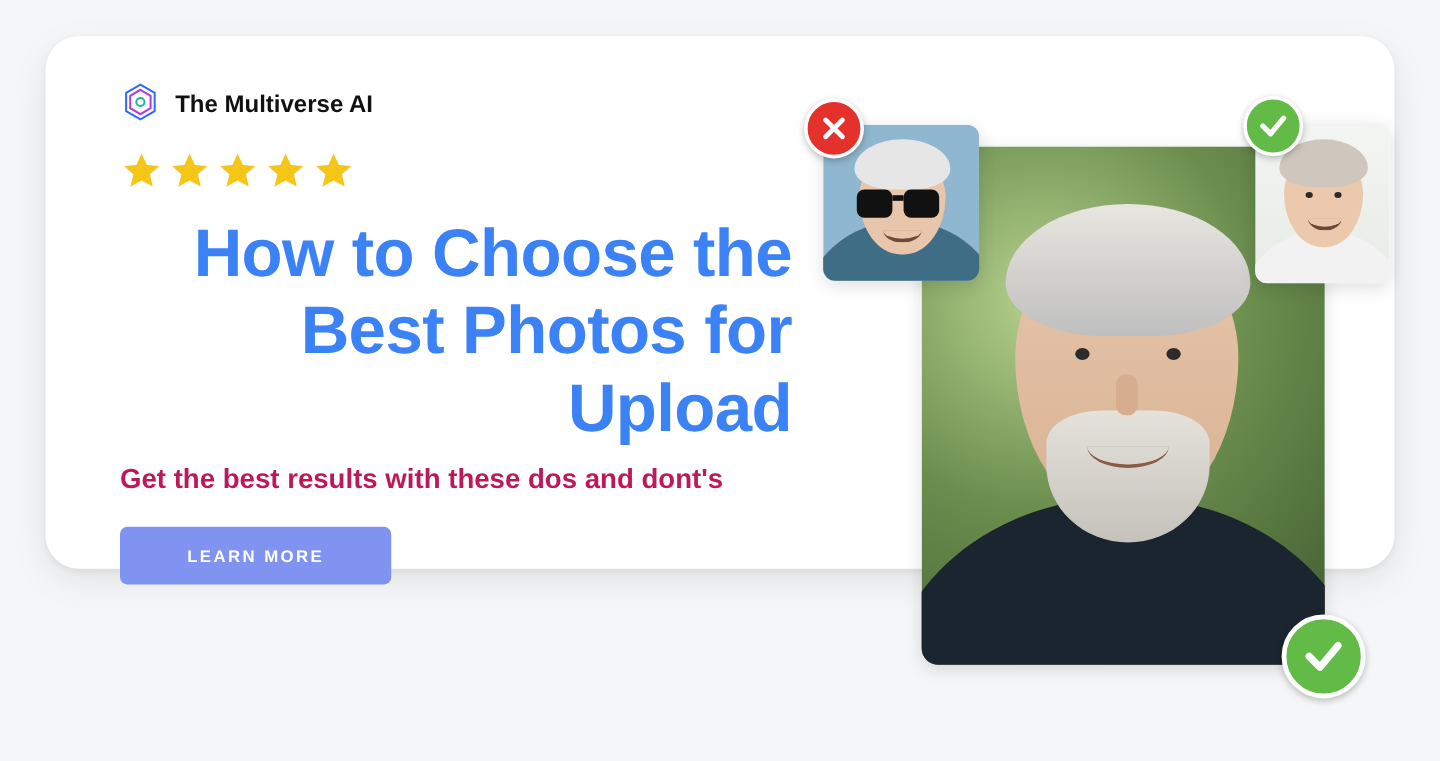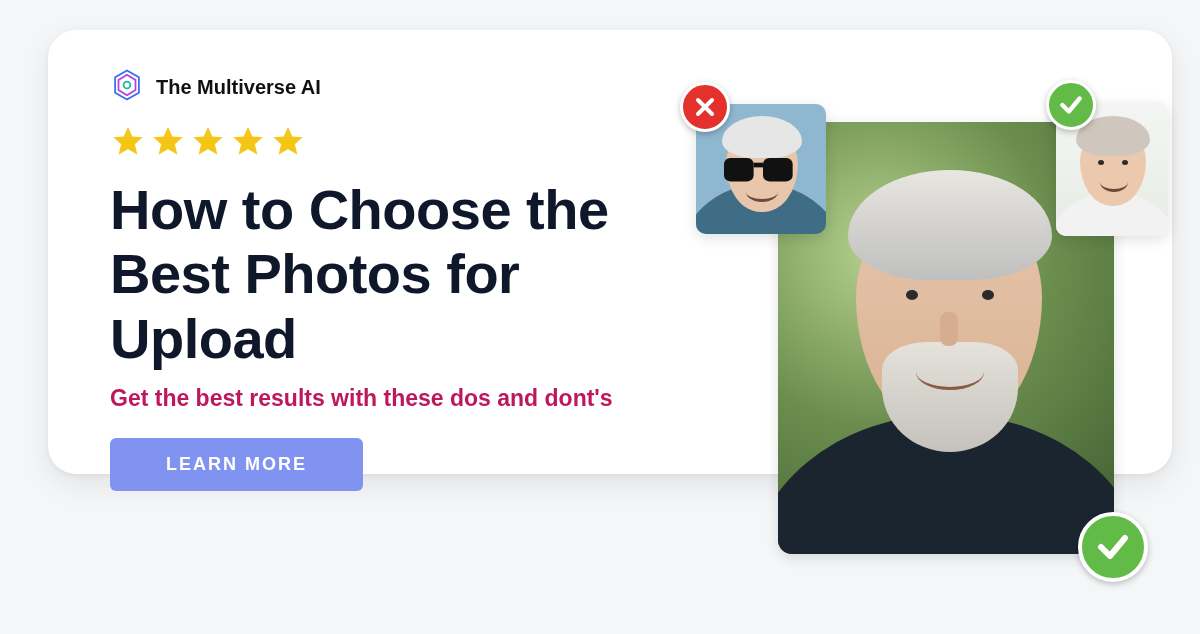--- a/index.html
+++ b/index.html
@@ -5,21 +5,21 @@
   * { box-sizing: border-box; margin: 0; padding: 0; }
   html, body {
     width: 1200px;
     height: 634px;
     font-family: -apple-system, BlinkMacSystemFont, "Segoe UI", Helvetica, Arial, sans-serif;
     background: #f5f6f8;
     overflow: hidden;
   }
   .card {
     position: absolute;
-    left: 48px;
+    left: 38px;
     top: 30px;
     width: 1124px;
     height: 444px;
     background: #ffffff;
     border-radius: 28px;
     box-shadow: 0 10px 30px rgba(0,0,0,0.08), 0 2px 6px rgba(0,0,0,0.05);
   }
 
   
   .left {
@@ -44,36 +44,37 @@
     gap: 4px;
     margin-bottom: 18px;
   }
   .star { width: 36px; height: 36px; }
   .star svg { width: 36px; height: 36px; display:block; }
 
   .headline {
     font-size: 56px;
     font-weight: 800;
     line-height: 1.15;
-    color: #0f172a;
+    color: #3b82f6;
     letter-spacing: -0.5px;
     margin-bottom: 14px;
+    text-align: right;
   }
   .subhead {
     font-size: 23px;
     font-weight: 600;
     color: #be185d;
     margin-bottom: 26px;
   }
   .cta {
     display: inline-block;
     padding: 16px 56px;
     background: #8093f1;
     color: #ffffff;
-    font-size: 18px;
+    font-size: 14px;
     font-weight: 700;
     letter-spacing: 2px;
     border-radius: 6px;
     border: none;
     cursor: pointer;
   }
 
   
   .collage {
     position: absolute;

